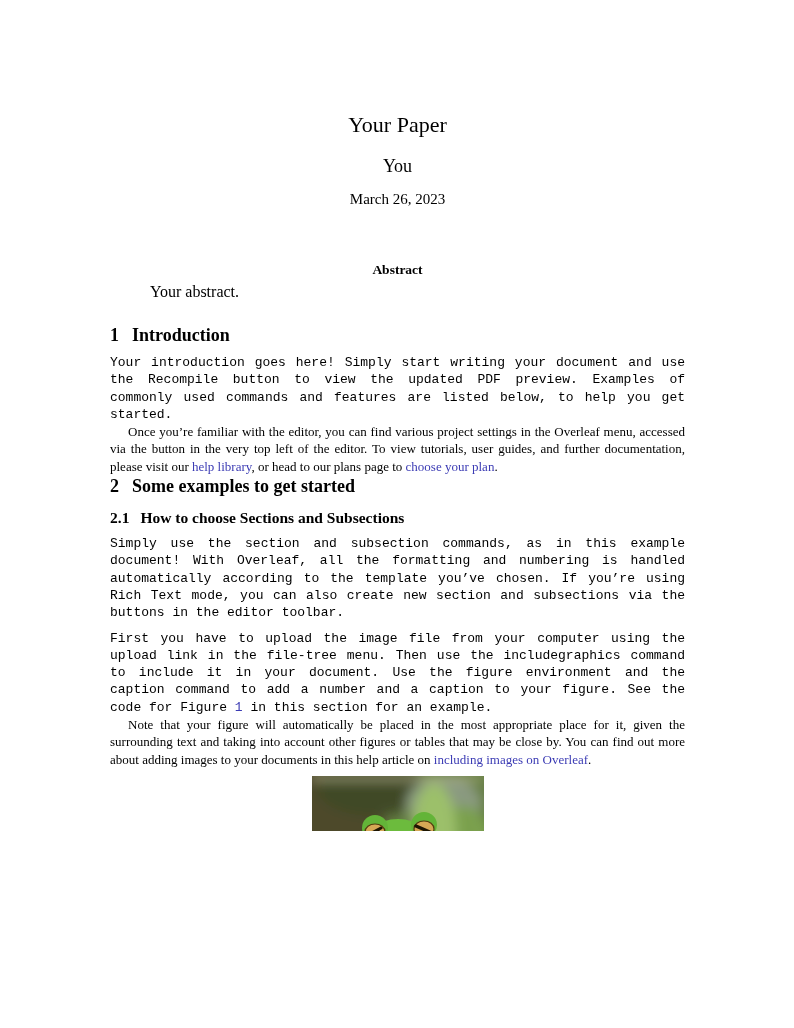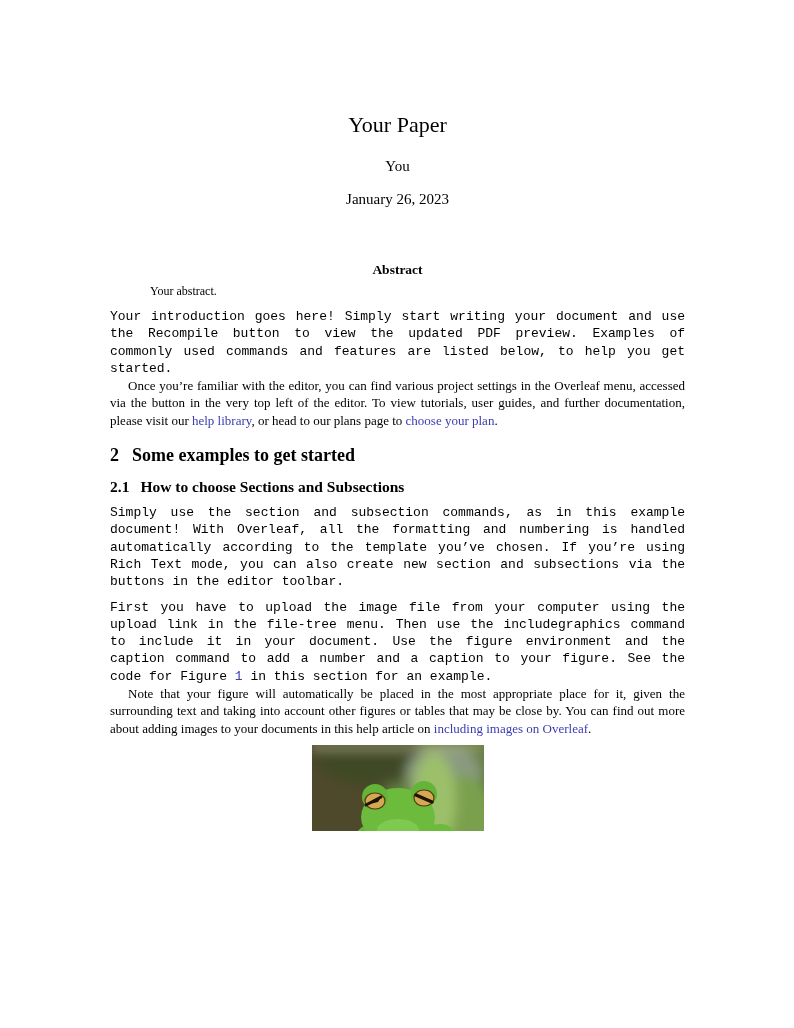--- a/index.html
+++ b/index.html
@@ -25,50 +25,50 @@
   .title {
     margin-top: 112px;
     text-align: center;
     font-size: 22px;
     line-height: 26px;
     font-weight: normal;
   }
   .author {
     margin-top: 19px;
     text-align: center;
-    font-size: 15px;
+    font-size: 18px;
     line-height: 18px;
   }
   .date {
     margin-top: 15px;
     text-align: center;
     font-size: 15px;
     line-height: 18px;
   }
   .abstract-head {
     margin-top: 54px;
     text-align: center;
     font-size: 13.5px;
     font-weight: bold;
     line-height: 16px;
   }
   .abstract-body {
     margin: 5px 40px 0 40px;
-    font-size: 12px;
+    font-size: 16px;
     line-height: 17px;
     text-align: justify;
   }
   h1.sec {
     margin: 0;
     font-size: 18px;
     line-height: 22px;
     font-weight: bold;
   }
   h1.sec-1 { margin-top: 24px; }
-  h1.sec-2 { margin-top: 15px; }
+  h1.sec-2 { }
   h2.subsec {
     margin: 0;
     font-size: 15.5px;
     line-height: 19px;
     font-weight: bold;
   }
   h2.subsec-21 { margin-top: 11px; }
   h2.subsec-22 { margin-top: 13px; }
   .secnum { margin-right: 13px; }
   .subsecnum { margin-right: 11px; }
@@ -110,25 +110,26 @@
   }
 </style>
 </head>
 <body>
 
 <div class="page">
   <div class="textblock">
 
     <div class="title">Your Paper</div>
     <div class="author">You</div>
-    <div class="date">January 26, 2023</div>
+    <div class="date">March 26, 2023</div>
 
     <div class="abstract-head">Abstract</div>
     <div class="abstract-body">Your abstract.</div>
 
+    <h1 class="sec sec-1"><span class="secnum">1</span><span>Introduction</span></h1>
 
     <p class="body first">Your introduction goes here! Simply start writing your document and use the Recompile button to view the updated PDF preview. Examples of commonly used commands and features are listed below, to help you get started.</p>
 
     <p class="body cont"><span>Once you’re familiar with the editor, you can find various project settings in the Overleaf menu, accessed via the button in the very top left of the editor. To view tutorials, user guides, and further documentation, please visit our </span><a class="doclink" style="color: rgb(59, 59, 180);">help library</a><span>, or head to our plans page to </span><a class="doclink" style="color: rgb(59, 59, 180);">choose your plan</a><span>.</span></p>
 
     <h1 class="sec sec-2"><span class="secnum">2</span><span>Some examples to get started</span></h1>
 
     <h2 class="subsec subsec-21"><span class="subsecnum">2.1</span><span>How to choose Sections and Subsections</span></h2>
 
     <p class="body first">Simply use the section and subsection commands, as in this example document! With Overleaf, all the formatting and numbering is handled automatically according to the template you’ve chosen. If you’re using Rich Text mode, you can also create new section and subsections via the buttons in the editor toolbar.</p>

